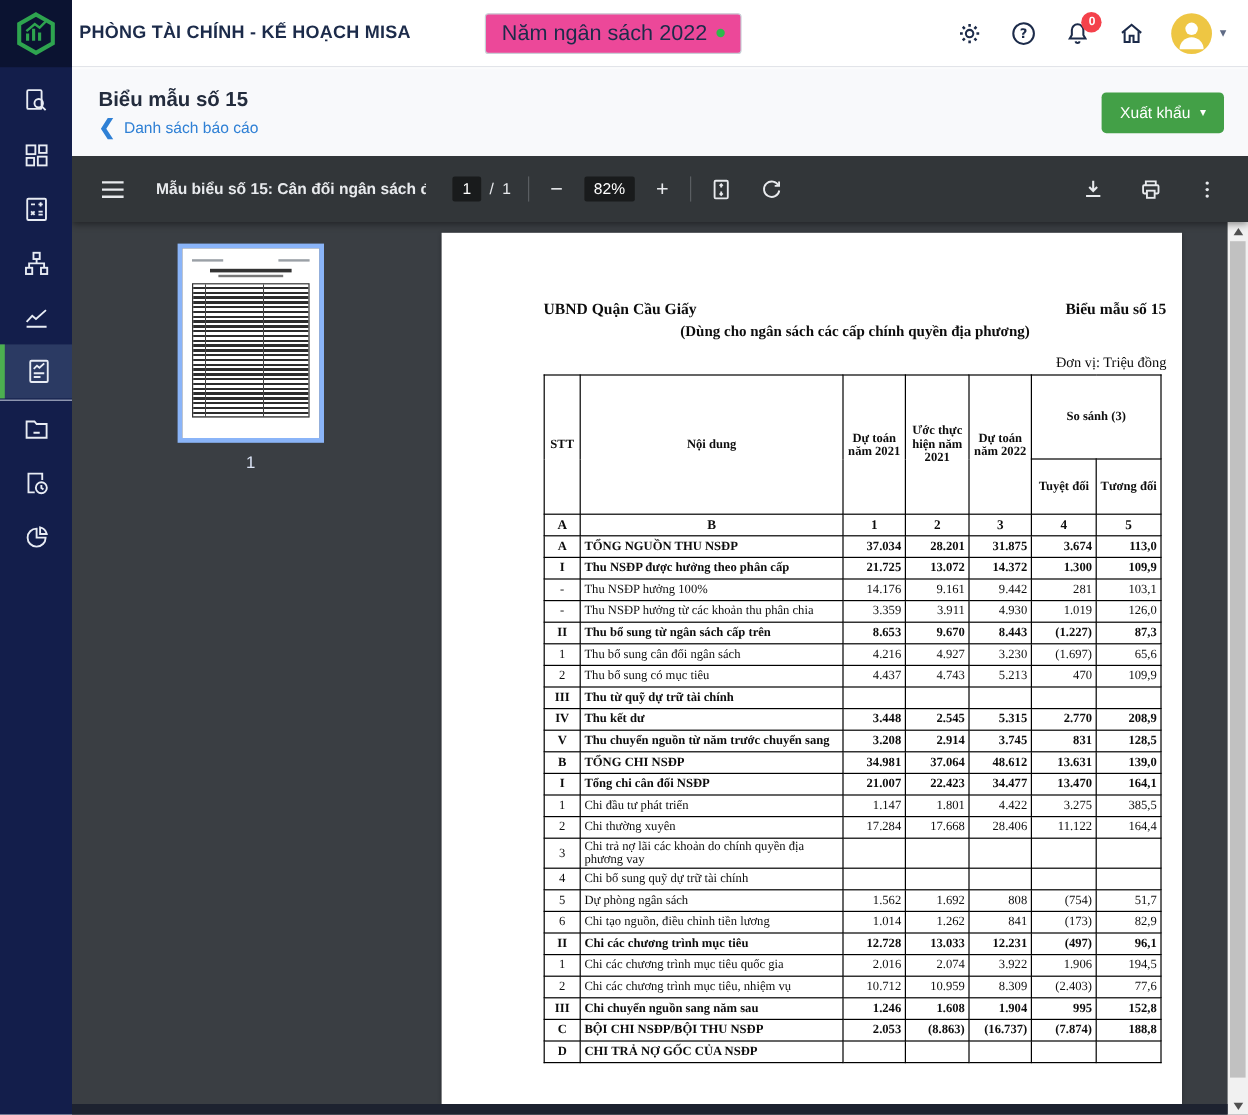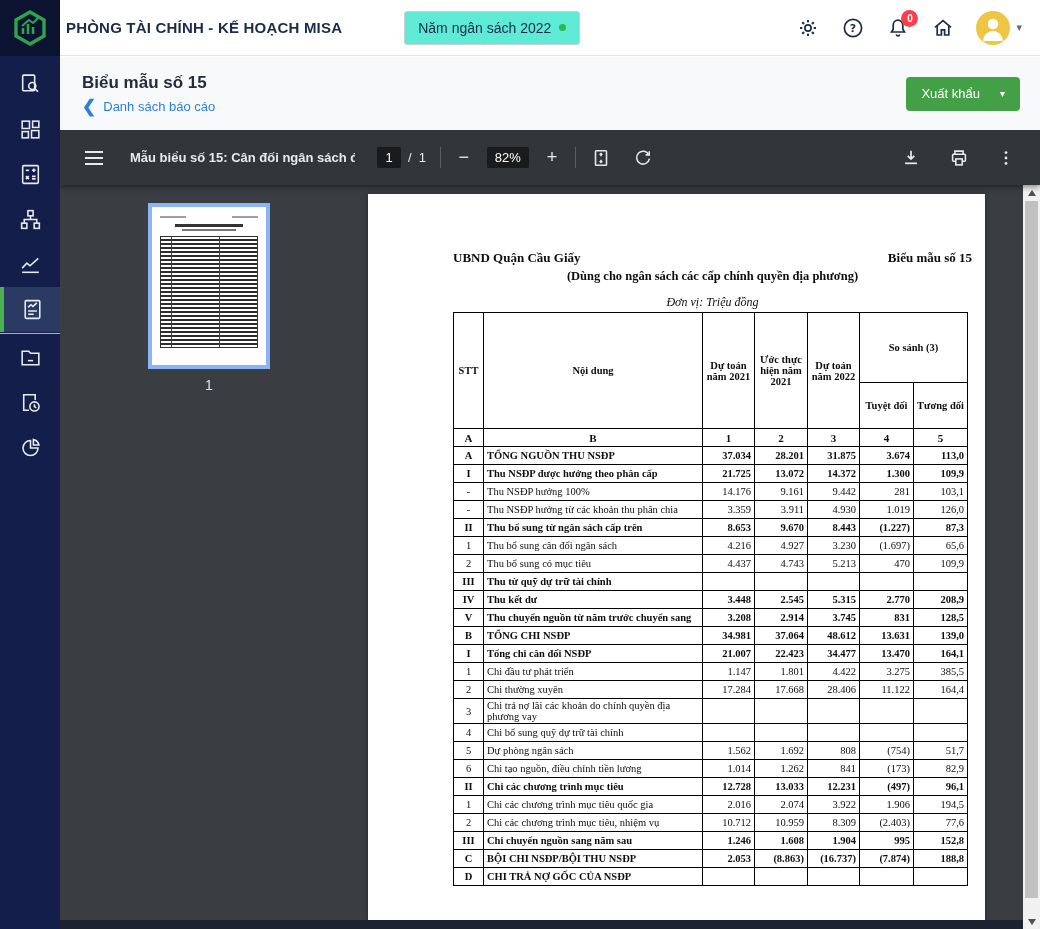--- a/index.html
+++ b/index.html
@@ -12,38 +12,38 @@
   .nav { display:flex; flex-direction:column; margin-top:6px; }
   .nav-item { width:60px; height:45px; display:flex; align-items:center; justify-content:center; cursor:pointer; position:relative; }
   .nav-item svg { stroke:#e8ecf4; fill:none; stroke-width:1.5; }
   .nav-item.active { background:#2b3a63; border-left:4px solid #4caf50; }
   .nav-item.active + .nav-sep { display:block; }
   .nav-sep { height:1px; background:#c7cedd; margin:1px 0 1px 0; opacity:.85; }
 
   
   .topbar { position:absolute; left:60px; top:0; width:980px; height:56px; background:#fff; border-bottom:1px solid #e2e4e9; display:flex; align-items:center; z-index:20; }
   .app-title { font-size:15px; font-weight:bold; color:#1c2b4a; margin-left:6px; letter-spacing:.2px; }
-  .year-box { margin-left:62px; height:34px; border:1px solid #c9ced6; border-radius:3px; display:flex; align-items:center; gap:8px; padding:0 13px; font-size:14px; color:#1c2b4a; cursor:pointer; background:#5eead4; }
+  .year-box { margin-left:62px; height:34px; border:1px solid #c9ced6; border-radius:3px; display:flex; align-items:center; gap:8px; padding:0 13px; font-size:18px; color:#1c2b4a; cursor:pointer; background:#ec4899; }
   .year-dot { width:7px; height:7px; border-radius:50%; background:#2db84b; }
   .topbar-actions { margin-left:auto; display:flex; align-items:center; gap:21px; margin-right:18px; }
   .tb-icon { width:24px; height:24px; position:relative; cursor:pointer; display:flex; align-items:center; justify-content:center; }
   .tb-icon svg { stroke:#1c2b4a; fill:none; stroke-width:1.7; }
   .badge { position:absolute; top:-6px; right:-8px; min-width:17px; height:17px; border-radius:9px; background:#f4414b; color:#fff; font-size:10px; font-weight:bold; display:flex; align-items:center; justify-content:center; padding:0 4px; }
   .avatar-wrap { display:flex; align-items:center; gap:6px; cursor:pointer; }
   .avatar { width:34px; height:34px; border-radius:50%; background:#eec643; display:flex; align-items:flex-end; justify-content:center; overflow:hidden; }
   .caret { color:#5f6b85; font-size:11px; }
 
   
   .subheader { position:absolute; left:60px; top:57px; width:980px; height:73px; background:#f8f9fb; display:flex; align-items:center; z-index:19; }
   .sub-left { margin-left:22px; }
   .page-title { font-size:17px; font-weight:bold; color:#232c3d; }
   .breadcrumb { margin-top:6px; display:flex; align-items:center; gap:7px; color:#2f80d5; font-size:13px; cursor:pointer; }
   .breadcrumb .chev { font-size:17px; line-height:10px; font-weight:bold; }
   .sub-actions { margin-left:auto; margin-right:20px; display:flex; gap:10px; }
-  .btn-green { background:#43a047; color:#fff; border:none; border-radius:4px; height:34px; padding:0 15px; font-size:13px; font-family:"Liberation Sans",sans-serif; cursor:pointer; display:flex; align-items:center; gap:20px; }
+  .btn-green { background:#43a047; color:#fff; border:none; border-radius:4px; height:34px; padding:0 15px; font-size:13px; font-family:"Liberation Sans",sans-serif; cursor:pointer; display:flex; align-items:center; gap:8px; }
   .btn-green .caret-w { font-size:10px; }
 
   
   .pdf-toolbar { position:absolute; left:60px; top:130px; width:980px; height:55px; background:#323639; color:#e8eaed; display:flex; align-items:center; z-index:18; box-shadow:0 2px 6px rgba(0,0,0,.45); }
   .pt-burger { margin-left:24px; cursor:pointer; display:flex; }
   .pt-title { margin-left:26px; font-size:13px; font-weight:bold; white-space:nowrap; max-width:225px; overflow:hidden; }
   .pt-pg { margin-left:22px; display:flex; align-items:center; gap:7px; font-size:13px; }
   .dark-box { background:#191b1c; border-radius:2px; padding:3px 8px; min-width:24px; text-align:center; font-size:13px; color:#fff; }
   .pt-sep { width:1px; height:21px; background:#5a5e62; margin:0 14px; }
   .pt-zoom { display:flex; align-items:center; gap:14px; }
@@ -75,21 +75,21 @@
        repeating-linear-gradient(180deg, #fff 0 2px, #2c2c2c 2px 4px);
   }
   .thumb-label { position:absolute; left:88px; top:192px; width:122px; text-align:center; color:#dbe3f5; font-size:14px; }
 
   
   .page { position:absolute; left:308px; top:9px; width:617px; height:726px; background:#fff; box-shadow:0 1px 4px rgba(0,0,0,.4); overflow:hidden; font-family:"Liberation Serif",serif; color:#0d0d0d; }
   .doc { position:absolute; left:85px; top:56px; width:519px; }
   .doc-row1 { display:flex; justify-content:space-between; font-weight:bold; font-size:13px; }
   .doc-title { text-align:center; font-weight:bold; font-size:16.5px; margin-top:7px; letter-spacing:.2px; }
   .doc-sub { text-align:center; font-weight:bold; font-size:12.5px; margin-top:3px; }
-  .doc-unit { text-align:center; font-style:italic; font-size:12px; margin-top:11px; margin-bottom:2px; }
+  .doc-unit { text-align:right; font-size:12px; margin-top:11px; margin-bottom:2px; }
   table.budget { border-collapse:collapse; width:514px; table-layout:fixed; }
   table.budget th, table.budget td { border:1px solid #000; font-size:10.5px; padding:1px 3px; vertical-align:middle; }
   table.budget { border:1.5px solid #000; }
   table.budget th { font-weight:bold; text-align:center; }
   col.c-stt{width:30px;} col.c-lab{width:219px;} col.c-v1{width:52px;} col.c-v2{width:53px;} col.c-v3{width:52px;} col.c-v4{width:54px;} col.c-v5{width:54px;}
   tr.hrow1 th { height:70px; }
   tr.hrow2 th { height:46px; }
   tr.coderow th { height:18px; font-size:11px; }
   td.stt { text-align:center; }
   td.lab { text-align:left; padding-left:4px; }

